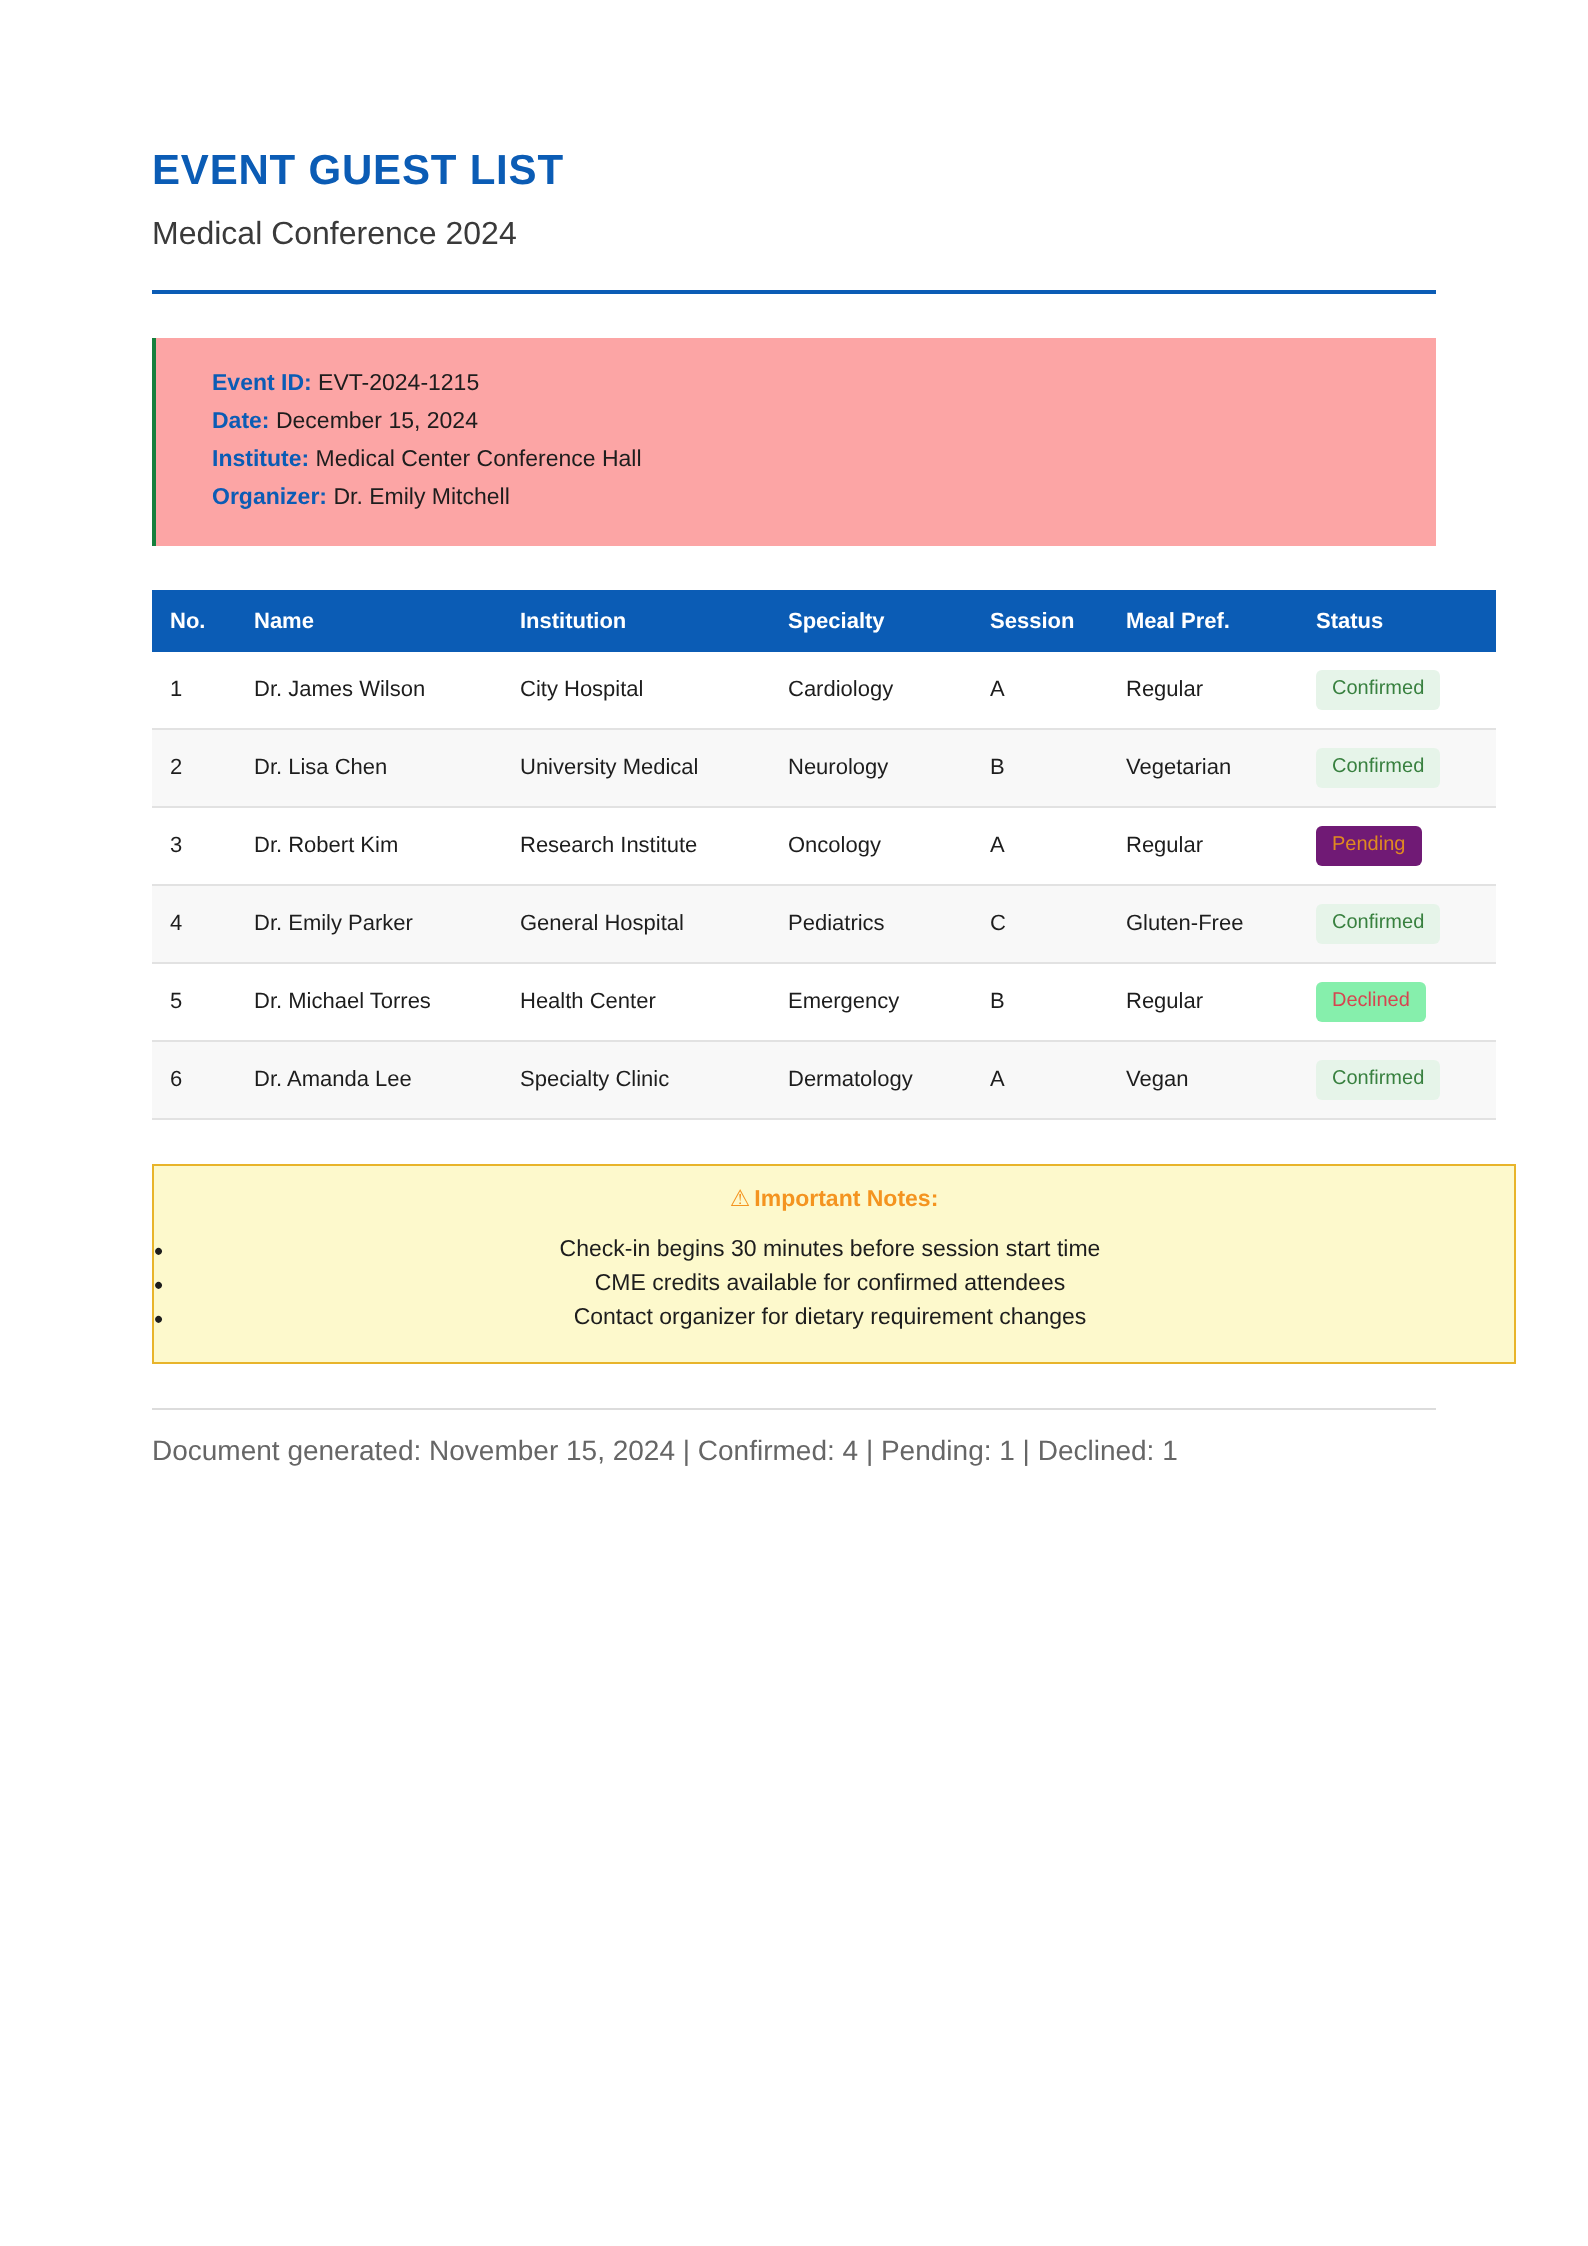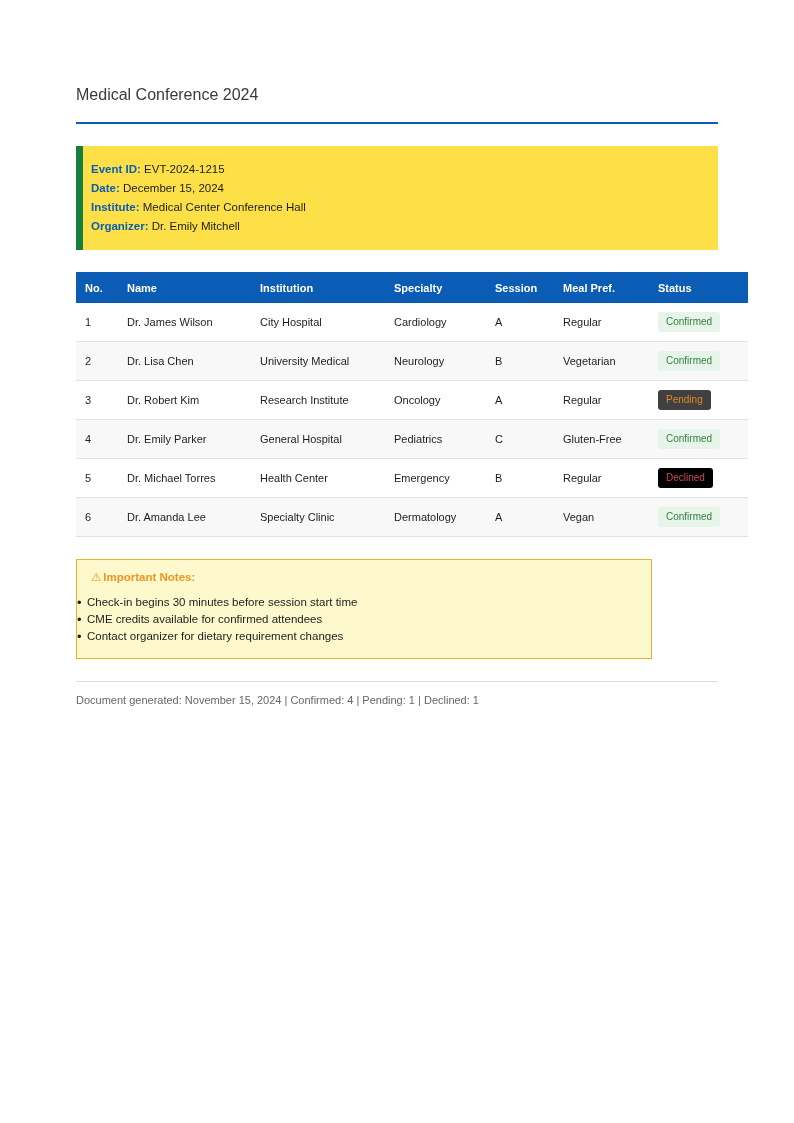--- a/index.html
+++ b/index.html
@@ -43,23 +43,23 @@
   }
   .header-rule {
     margin-top: 18px;
     height: 0;
     border-top: 2px solid #0b5cb5;
   }
 
   
   .event-info {
     margin-top: 22px;
-    background: #fde047;
-    border-left: 7px solid #15803d;
-    padding: 14px 16px 14px 8px;
+    background: #fca5a5;
+    border-left: 2px solid #15803d;
+    padding: 14px 16px 14px 28px;
     box-sizing: border-box;
   }
   .info-row {
     font-size: 11.5px;
     line-height: 19px;
     color: #1d1d1d;
     white-space: nowrap;
   }
   .info-label {
     color: #0b5cb5;
@@ -109,32 +109,33 @@
 
   .badge {
     display: inline-block;
     font-size: 10px;
     line-height: 1;
     padding: 5px 8px 5px 8px;
     border-radius: 3px;
     white-space: nowrap;
   }
   .badge-confirmed { background: #e6f4e9; color: #38803f; }
-  .badge-pending   { background: #404040; color: #e08a20; }
-  .badge-declined  { background: #000000; color: #d64550; }
+  .badge-pending   { background: #701a75; color: #e08a20; }
+  .badge-declined  { background: #86efac; color: #d64550; }
 
   
   .notes-box {
     margin-top: 22px;
-    width: 576px;
+    width: 682px;
     box-sizing: border-box;
     background: #fdf9cc;
     border: 1px solid #e8b42a;
     padding: 11px 14px 13px 14px;
     position: relative;
+    text-align: center;
   }
   .notes-title {
     font-size: 11.5px;
     font-weight: bold;
     color: #f49420;
     margin: 0 0 9px 0;
     line-height: 1.2;
   }
   .notes-title .warn-icon {
     font-weight: normal;
@@ -164,32 +165,33 @@
 
   
   .footer-rule {
     margin-top: 22px;
     width: 642px;
     height: 0;
     border-top: 1px solid #dcdcdc;
   }
   .footer-text {
     margin-top: 11px;
-    font-size: 11px;
+    font-size: 14px;
     color: #666666;
     line-height: 1.3;
     white-space: nowrap;
   }
 </style>
 </head>
 <body>
 
 <div class="page">
 
   <div class="doc-header">
+    <h1 class="doc-title">EVENT GUEST LIST</h1>
     <div class="doc-subtitle">Medical Conference 2024</div>
     <div class="header-rule"></div>
   </div>
 
   <div class="event-info">
     <div class="info-row">
       <span class="info-label">Event ID:</span>
       <span class="info-value">EVT-2024-1215</span>
     </div>
     <div class="info-row">

